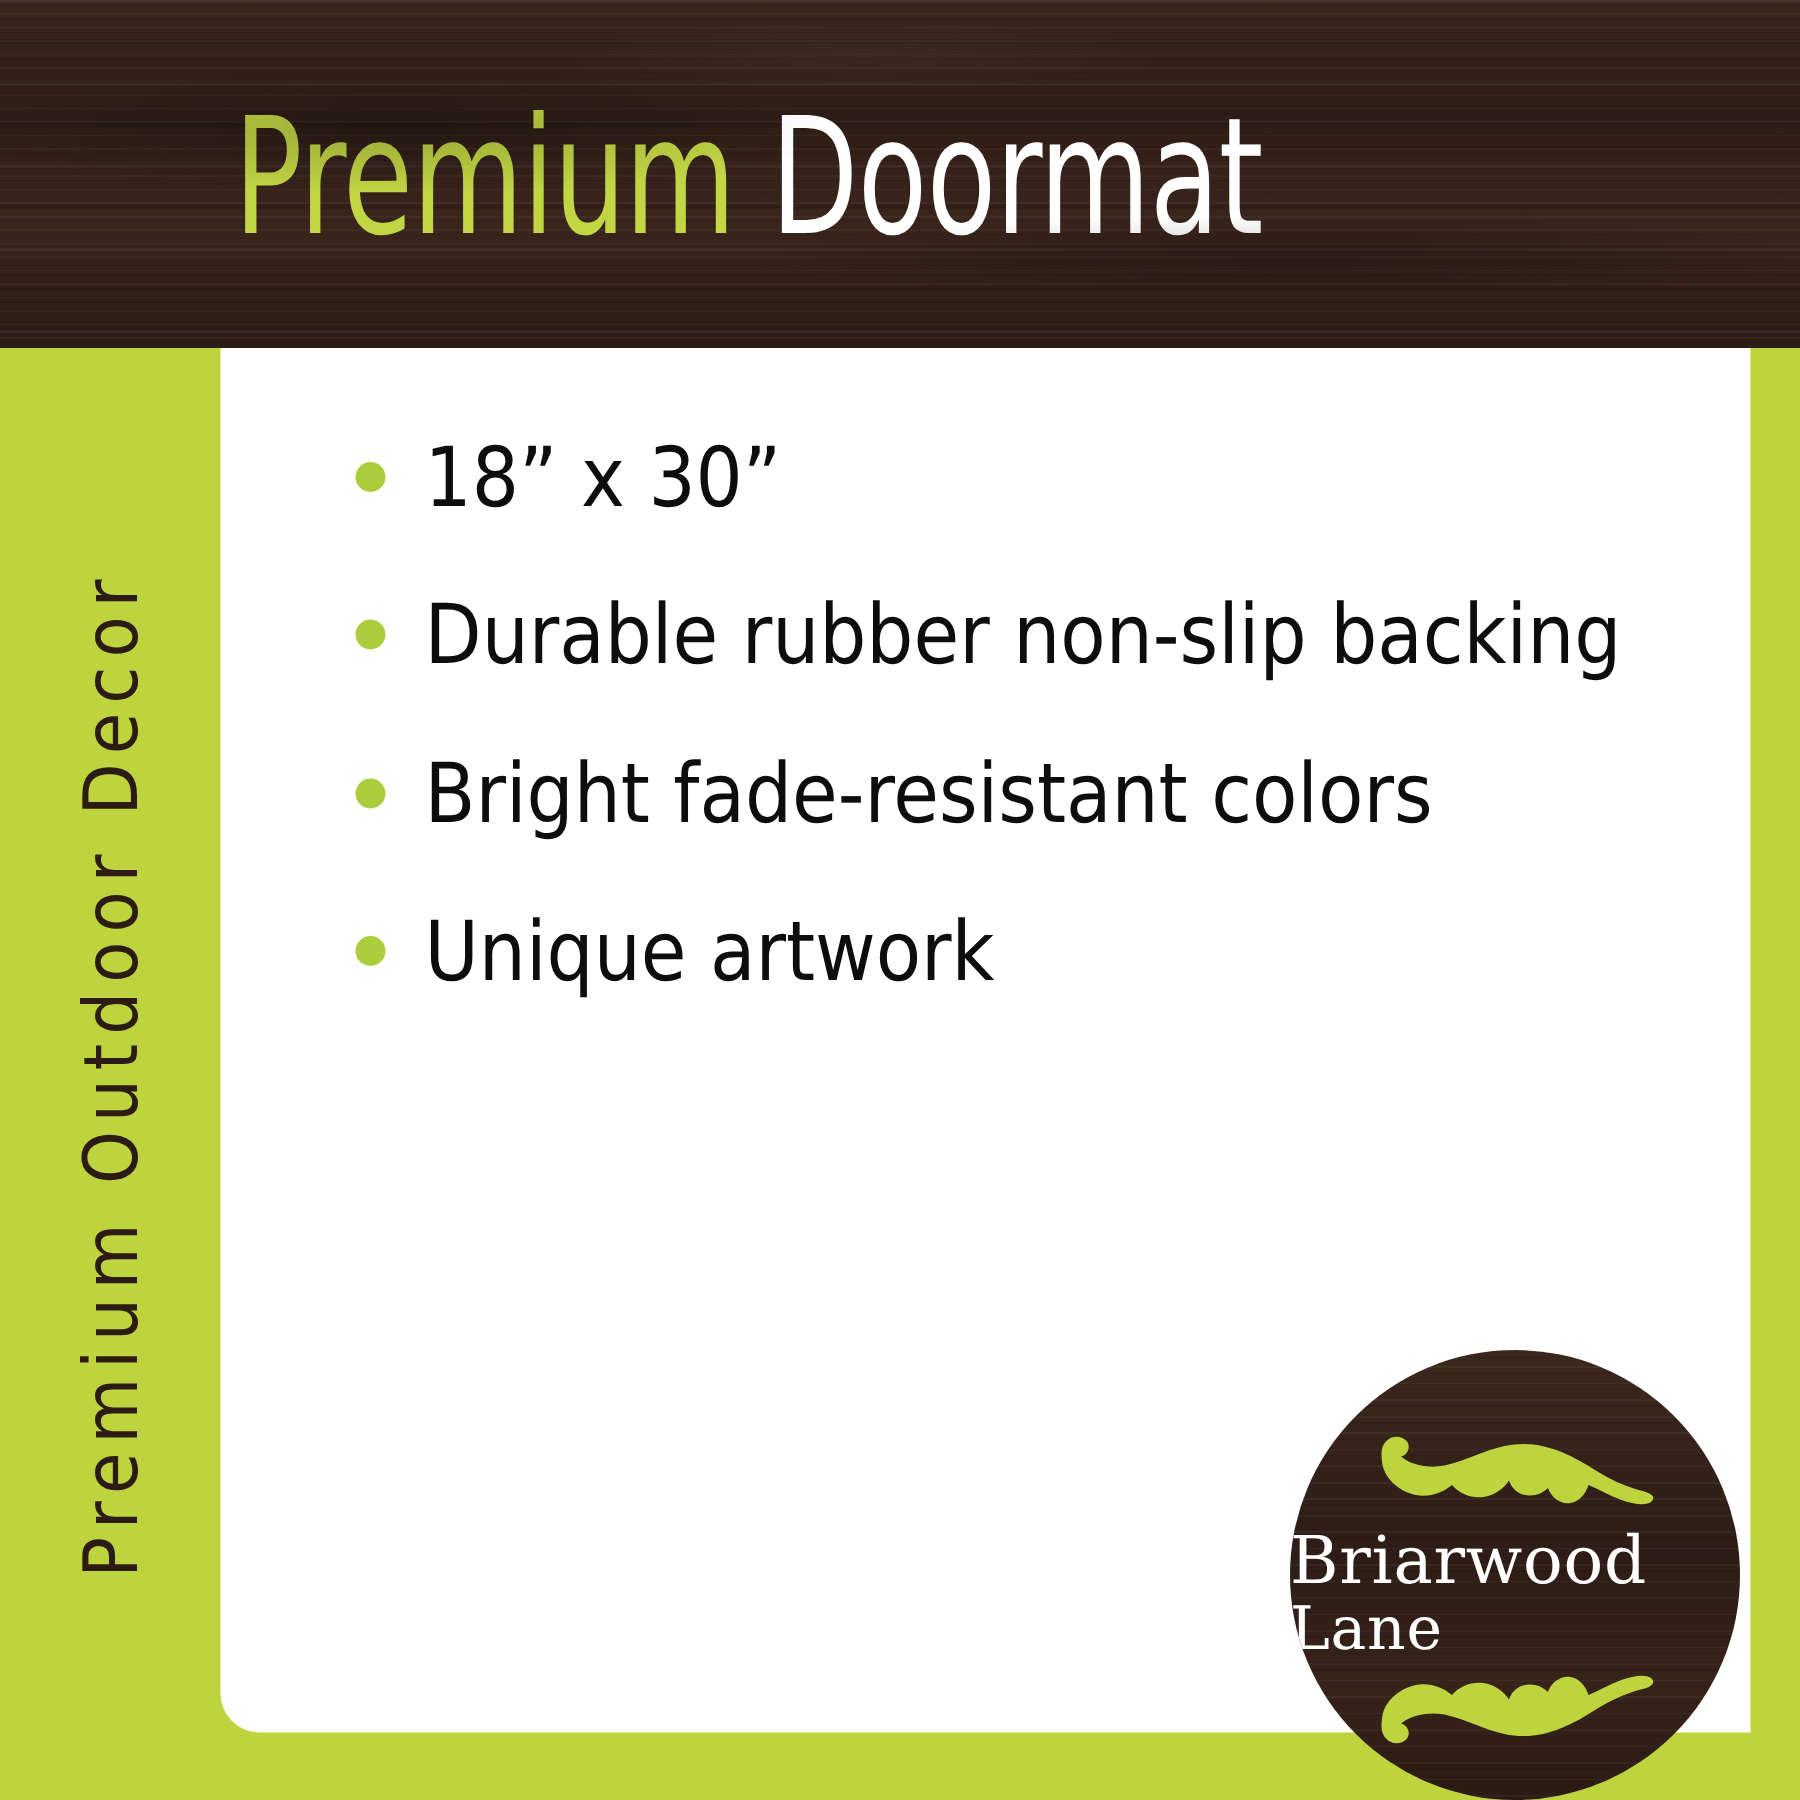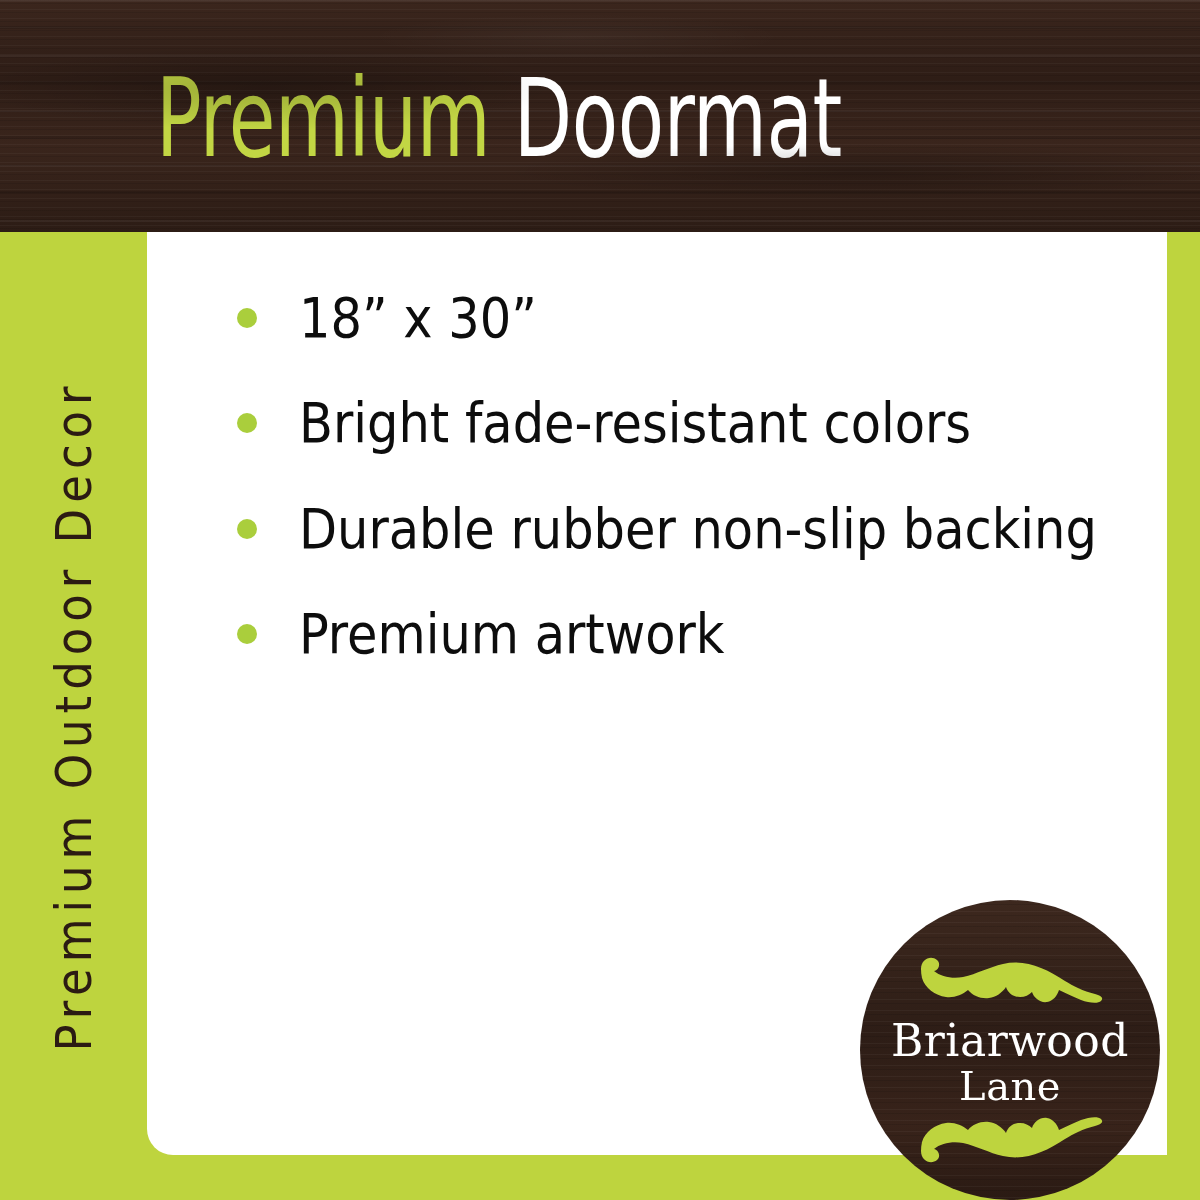--- a/index.html
+++ b/index.html
@@ -152,21 +152,20 @@
     left: 12px;
     top: 24px;
     width: 20px;
     height: 20px;
     border-radius: 50%;
     background: #aace3c;
   }
   .feature-text {
     display: block;
     white-space: pre-line;
-    margin-left: 16px;
   }
 
   
   .logo-badge {
     position: absolute;
     left: 860px;
     top: 900px;
     width: 300px;
     height: 300px;
     border-radius: 50%;
@@ -194,21 +193,20 @@
     height: 62px;
   }
   .logo-leaf-top    { top: 52px; }
   .logo-leaf-bottom { top: 206px; transform: translateX(-50%) scaleY(-1); }
 
   .logo-wordmark {
     position: absolute;
     left: 0;
     right: 0;
     top: 118px;
-    text-align: center;
     color: #ffffff;
     font-family: "DejaVu Serif", "Liberation Serif", serif;
   }
   .logo-name {
     display: block;
     font-size: 44px;
     line-height: 1.04;
     font-weight: 400;
     letter-spacing: 0.5px;
   }
@@ -238,31 +236,31 @@
   <div class="content-card">
     <ul class="feature-list">
 
       <li class="feature-item">
         <span class="bullet-dot"></span>
         <span class="feature-text">18” x 30”</span>
       </li>
 
       <li class="feature-item">
         <span class="bullet-dot"></span>
+        <span class="feature-text">Durable rubber non-slip backing</span>
+      </li>
+
+      <li class="feature-item">
+        <span class="bullet-dot"></span>
         <span class="feature-text">Bright fade-resistant colors</span>
       </li>
 
       <li class="feature-item">
         <span class="bullet-dot"></span>
-        <span class="feature-text">Durable rubber non-slip backing</span>
-      </li>
-
-      <li class="feature-item">
-        <span class="bullet-dot"></span>
-        <span class="feature-text">Premium artwork</span>
+        <span class="feature-text">Unique artwork</span>
       </li>
 
 
     </ul>
   </div>
 
   <div class="logo-badge">
 
     <svg class="logo-leaf logo-leaf-top" viewBox="0 0 190 62">
       <path fill="#bed43e" d="M6 17 C6 7, 16 3, 22 8 C26 11, 24 18, 19 19 C26 25, 38 27, 48 25

